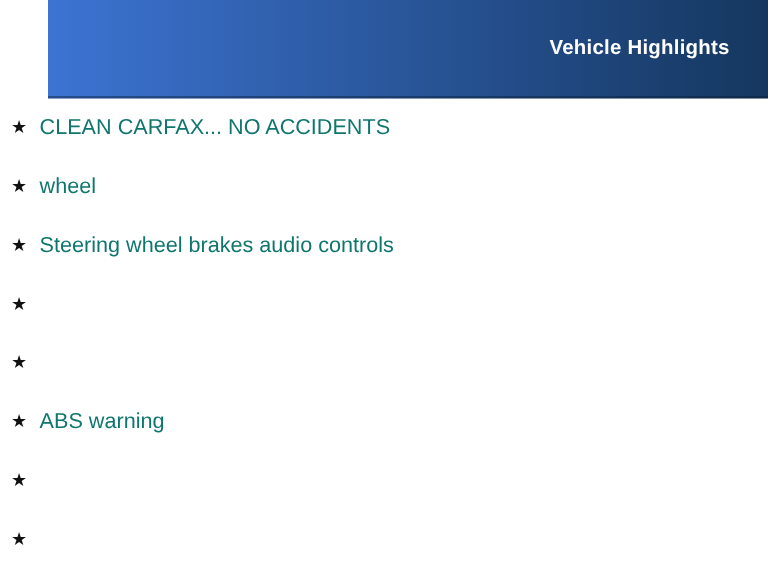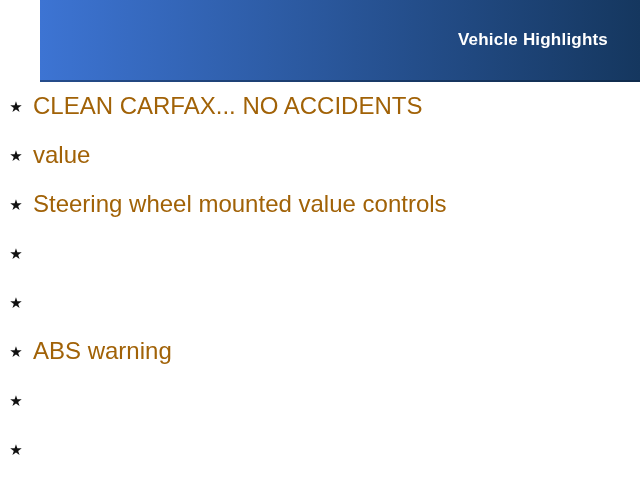--- a/index.html
+++ b/index.html
@@ -45,45 +45,45 @@
   .star {
     color: #111111;
     font-size: 15px;
     width: 16px;
     text-align: center;
     margin-right: 9px;
     line-height: 1;
     flex: 0 0 auto;
   }
   .label {
-    color: #a16207;
-    font-size: 24px;
+    color: #0f766e;
+    font-size: 18px;
     line-height: 1.2;
     white-space: nowrap;
   }
 </style>
 </head>
 <body>
 
 <div class="header" style="--grad-start: #3d74d3; --grad-end: #15375f;">
   <span class="header-title">Vehicle Highlights</span>
 </div>
 
 <ul class="highlight-list">
   <li class="hl-item">
     <span class="star">★</span>
     <span class="label">CLEAN CARFAX... NO ACCIDENTS</span>
   </li>
   <li class="hl-item">
     <span class="star">★</span>
-    <span class="label">value</span>
+    <span class="label">wheel</span>
   </li>
   <li class="hl-item">
     <span class="star">★</span>
-    <span class="label">Steering wheel mounted value controls</span>
+    <span class="label">Steering wheel brakes audio controls</span>
   </li>
   <li class="hl-item">
     <span class="star">★</span>
   </li>
   <li class="hl-item">
     <span class="star">★</span>
   </li>
   <li class="hl-item">
     <span class="star">★</span>
     <span class="label">ABS warning</span>

